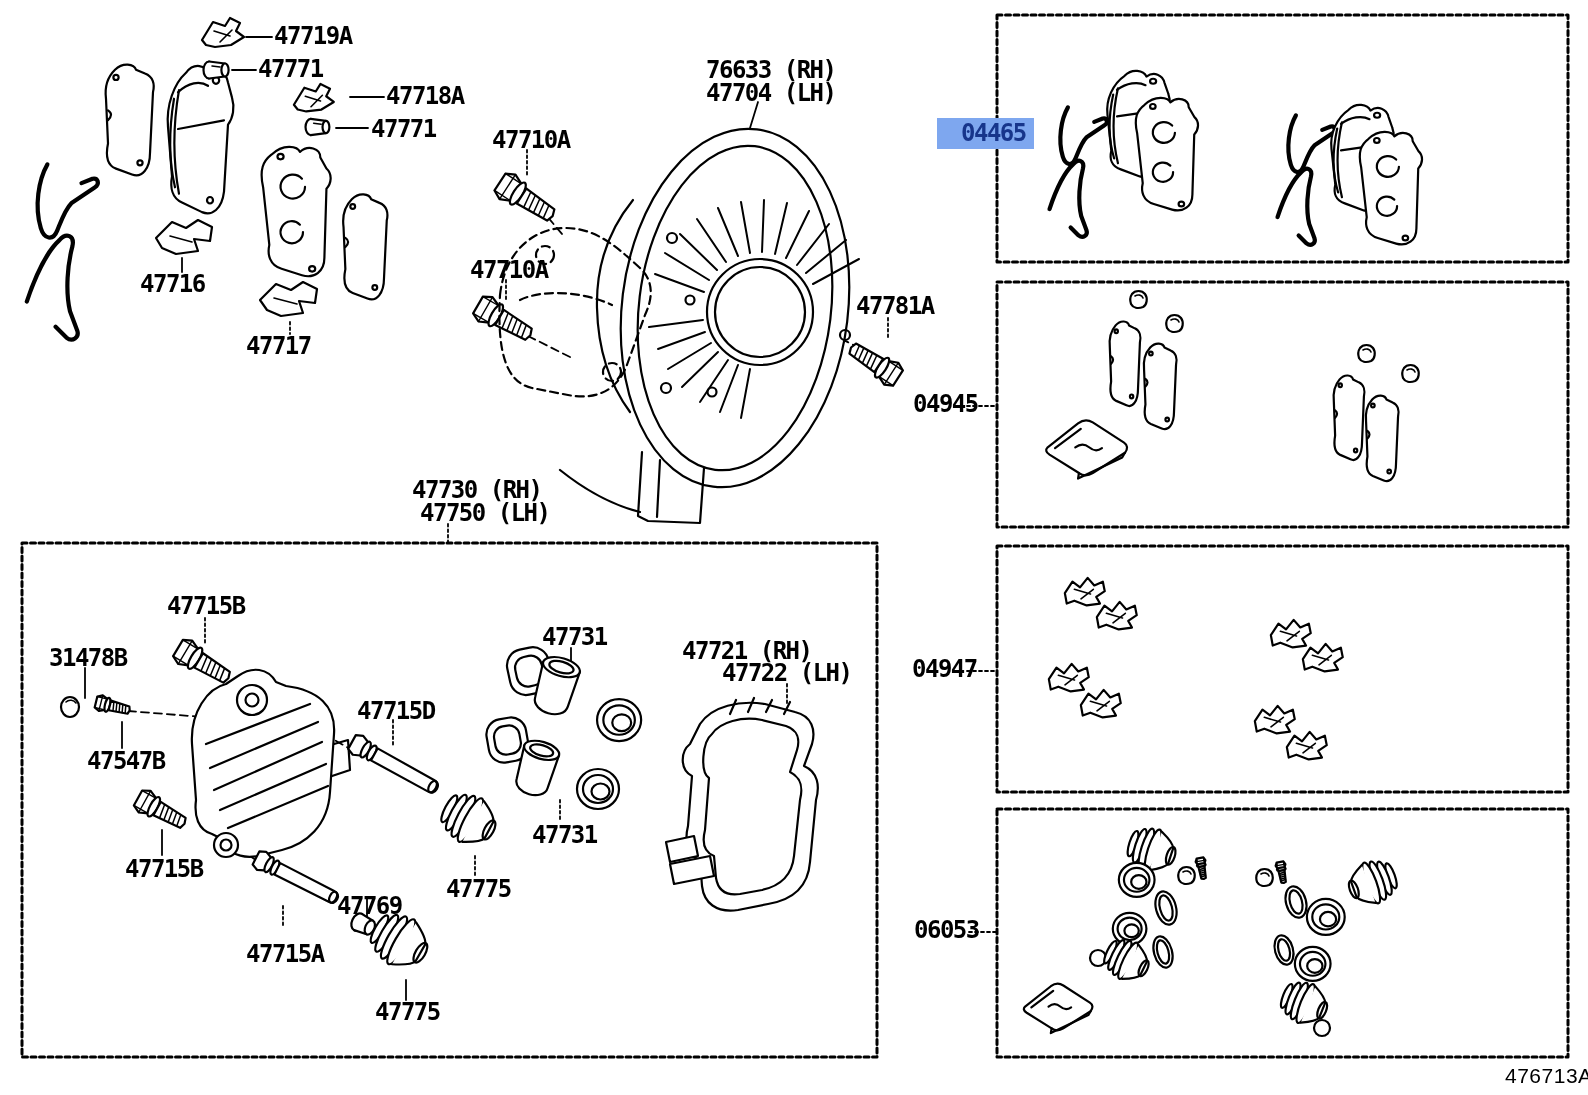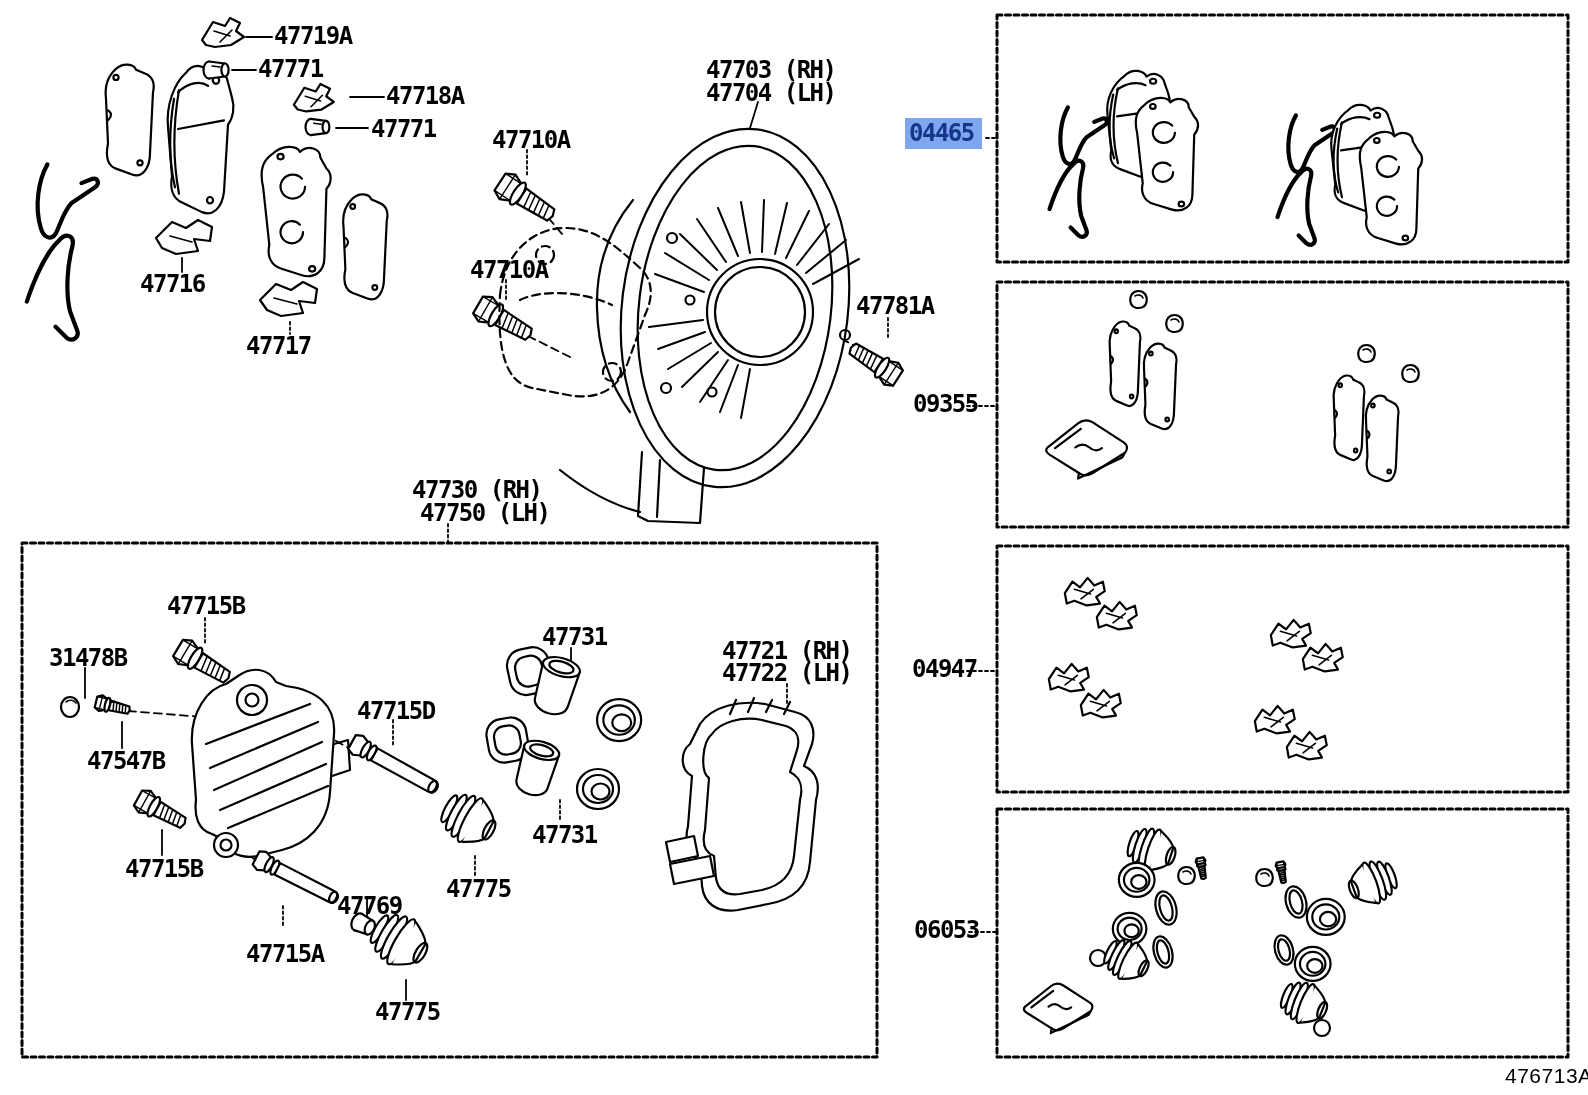--- a/index.html
+++ b/index.html
@@ -1,21 +1,21 @@
 <!DOCTYPE html>
 <html><head>
 <meta charset="utf-8">
 <style>
   html,body{margin:0;padding:0;background:#fff;}
   #stage{position:relative;width:1588px;height:1095px;background:#fff;overflow:hidden;
          font-family:"DejaVu Sans Mono",monospace;}
   #art{position:absolute;left:0;top:0;}
   .plabel{position:absolute;font:bold 24px "DejaVu Sans Mono",monospace;color:#000;
           letter-spacing:-1.5px;white-space:nowrap;line-height:1.0;}
-  .hl{background:#7ea7ef;color:#17358b;padding:3px 8px 4px 4px;}
+  .hl{background:#7ea7ef;color:#17358b;padding:3px 8px 4px 24px;margin-left:32px;}
   .code{position:absolute;font:21px "Liberation Sans",sans-serif;color:#000;letter-spacing:0.5px;}
   svg *{vector-effect:non-scaling-stroke;}
 </style>
 </head>
 <body>
 
 <div id="stage">
 
 <svg id="art" width="1588" height="1095" viewBox="0 0 1588 1095" fill="none" stroke="#000" stroke-width="2.2" stroke-linecap="round" stroke-linejoin="round">
 <defs>
@@ -323,39 +323,39 @@
 </svg>
 
 <div class="plabel" style="left:274px;top:24px">47719A</div>
 <div class="plabel" style="left:258px;top:57px">47771</div>
 <div class="plabel" style="left:386px;top:84px">47718A</div>
 <div class="plabel" style="left:371px;top:117px">47771</div>
 <div class="plabel" style="left:140px;top:272px">47716</div>
 <div class="plabel" style="left:246px;top:334px">47717</div>
 <div class="plabel" style="left:492px;top:128px">47710A</div>
 <div class="plabel" style="left:470px;top:258px">47710A</div>
-<div class="plabel" style="left:706px;top:58px">47703 (RH)</div>
+<div class="plabel" style="left:706px;top:58px">76633 (RH)</div>
 <div class="plabel" style="left:706px;top:81px">47704 (LH)</div>
 <div class="plabel" style="left:856px;top:294px">47781A</div>
 <div class="plabel" style="left:412px;top:478px">47730 (RH)</div>
 <div class="plabel" style="left:420px;top:501px">47750 (LH)</div>
 <div class="plabel" style="left:167px;top:594px">47715B</div>
 <div class="plabel" style="left:49px;top:646px">31478B</div>
 <div class="plabel" style="left:87px;top:749px">47547B</div>
 <div class="plabel" style="left:357px;top:699px">47715D</div>
 <div class="plabel" style="left:125px;top:857px">47715B</div>
 <div class="plabel" style="left:246px;top:942px">47715A</div>
 <div class="plabel" style="left:337px;top:894px">47769</div>
 <div class="plabel" style="left:375px;top:1000px">47775</div>
 <div class="plabel" style="left:446px;top:877px">47775</div>
 <div class="plabel" style="left:542px;top:625px">47731</div>
 <div class="plabel" style="left:532px;top:823px">47731</div>
-<div class="plabel" style="left:722px;top:639px">47721 (RH)</div>
+<div class="plabel" style="left:682px;top:639px">47721 (RH)</div>
 <div class="plabel" style="left:722px;top:661px">47722 (LH)</div>
 
 <div class="plabel hl" style="left:905px;top:118px">04465</div>
-<div class="plabel" style="left:913px;top:392px">09355</div>
+<div class="plabel" style="left:913px;top:392px">04945</div>
 <div class="plabel" style="left:912px;top:657px">04947</div>
 <div class="plabel" style="left:914px;top:918px">06053</div>
 
 <div class="code" style="left:1505px;top:1064px">476713A</div>
 
 </div>
 
 </body></html>

